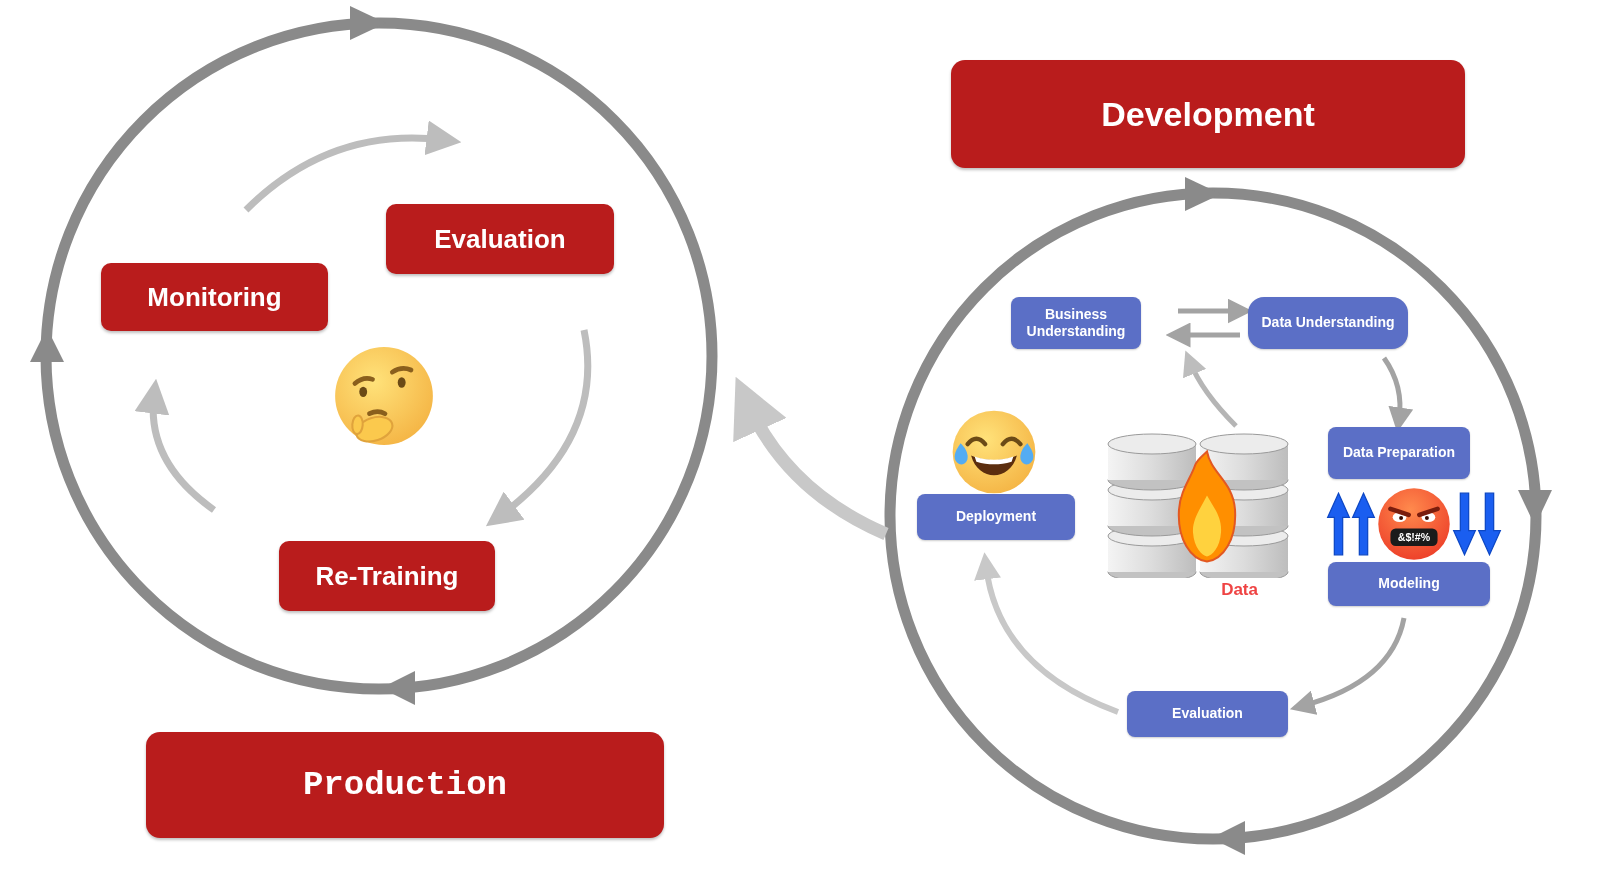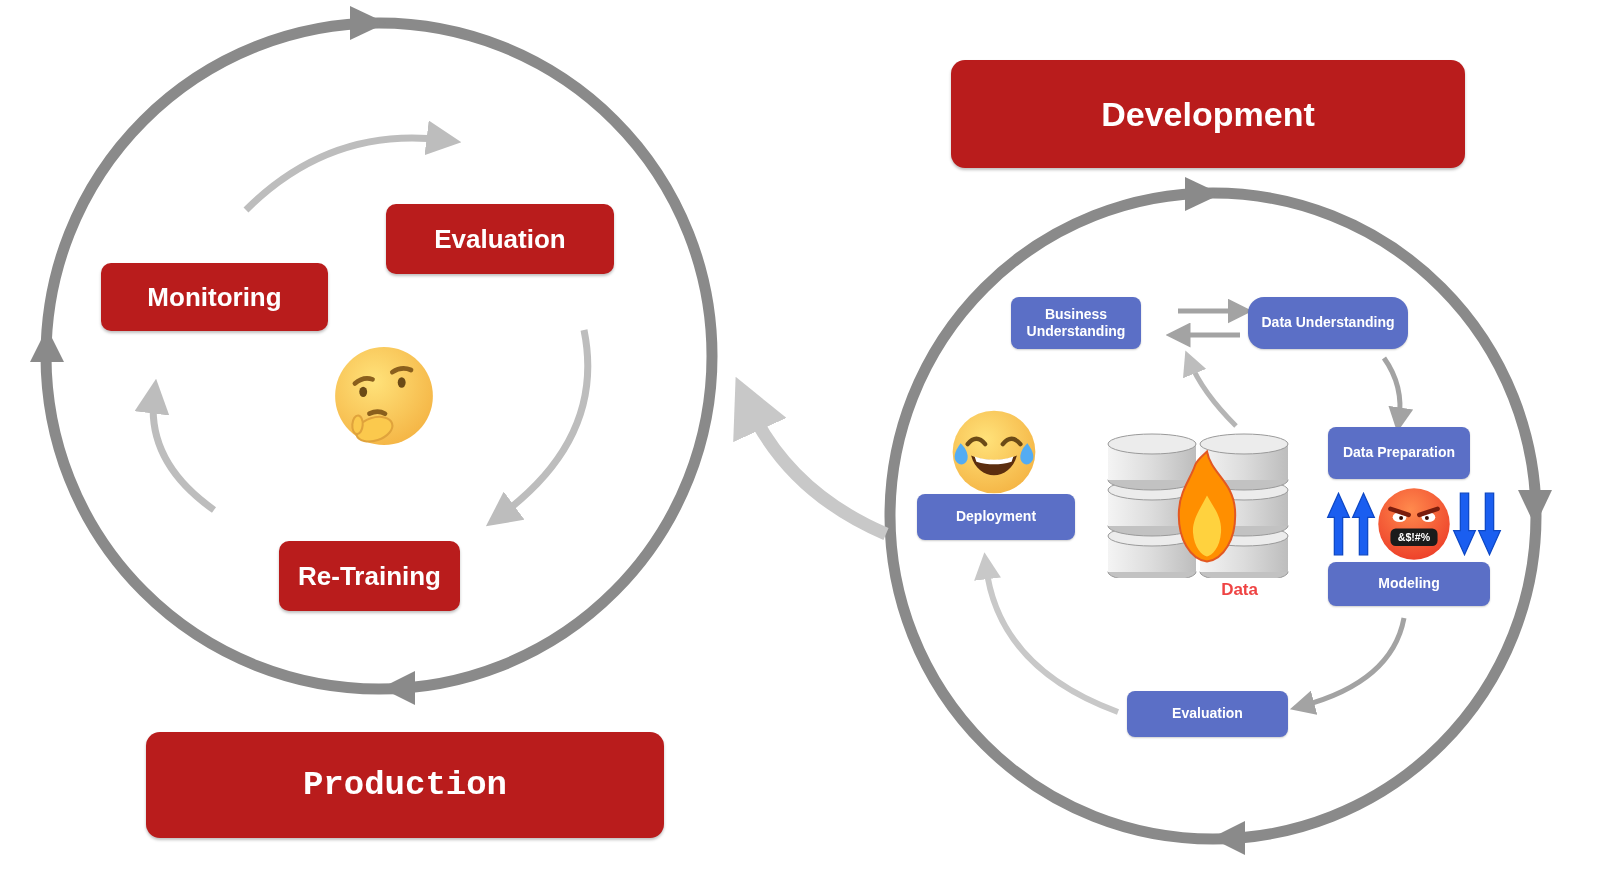--- a/index.html
+++ b/index.html
@@ -73,21 +73,21 @@
 
   <path d="M 886,534 Q 788,492 748,404" fill="none" stroke="#c8c8c8" stroke-width="13" marker-end="url(#mBig)"></path>
 </svg>
 
 <div class="box left-node" style="left:386px;top:204px;width:228px;height:70px;">
   <span>Evaluation</span>
 </div>
 <div class="box left-node" style="left:101px;top:263px;width:227px;height:68px;">
   <span>Monitoring</span>
 </div>
-<div class="box left-node" style="left:279px;top:541px;width:181px;height:70px;text-align:right;">
+<div class="box left-node" style="left:279px;top:541px;width:216px;height:70px;text-align:right;">
   <span>Re-Training</span>
 </div>
 <div class="box big" style="left:146px;top:732px;width:518px;height:106px;font-family:Liberation Mono, monospace;">
   <span>Production</span>
 </div>
 
 <div class="box big" style="left:951px;top:60px;width:514px;height:108px;">
   <span>Development</span>
 </div>
 <div class="node" style="left:1011px;top:297px;width:130px;height:52px;">

